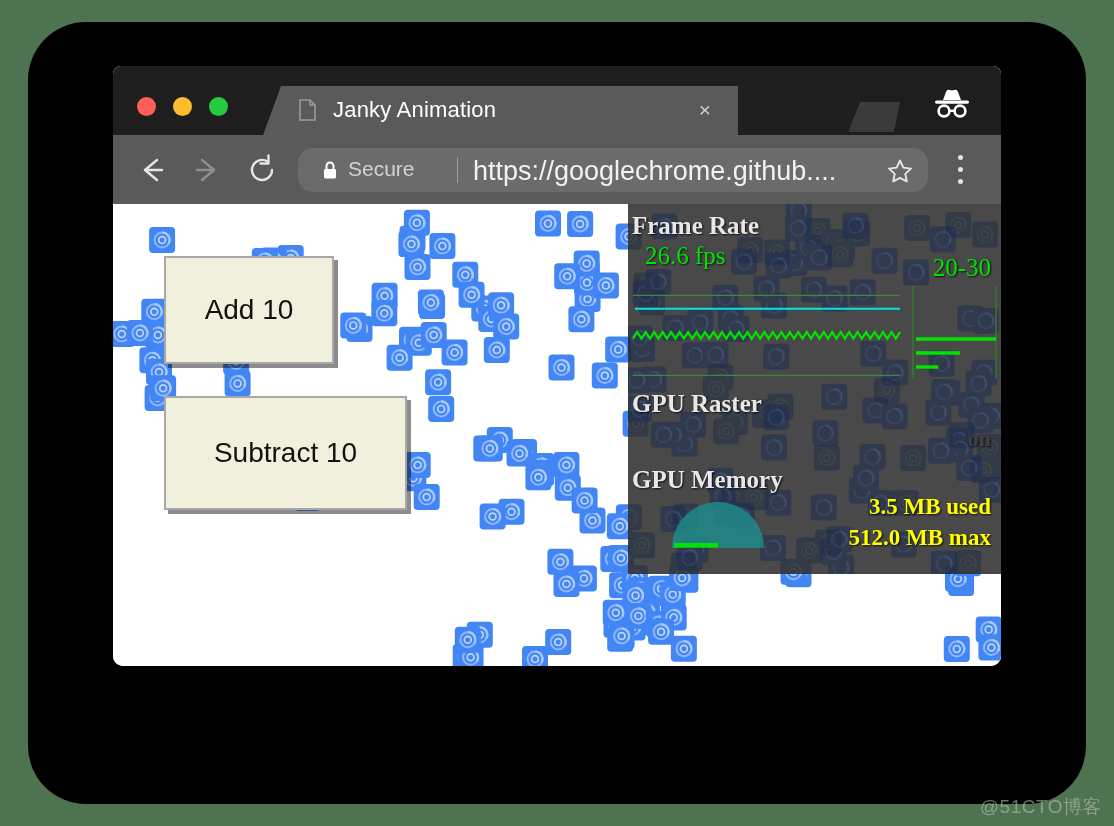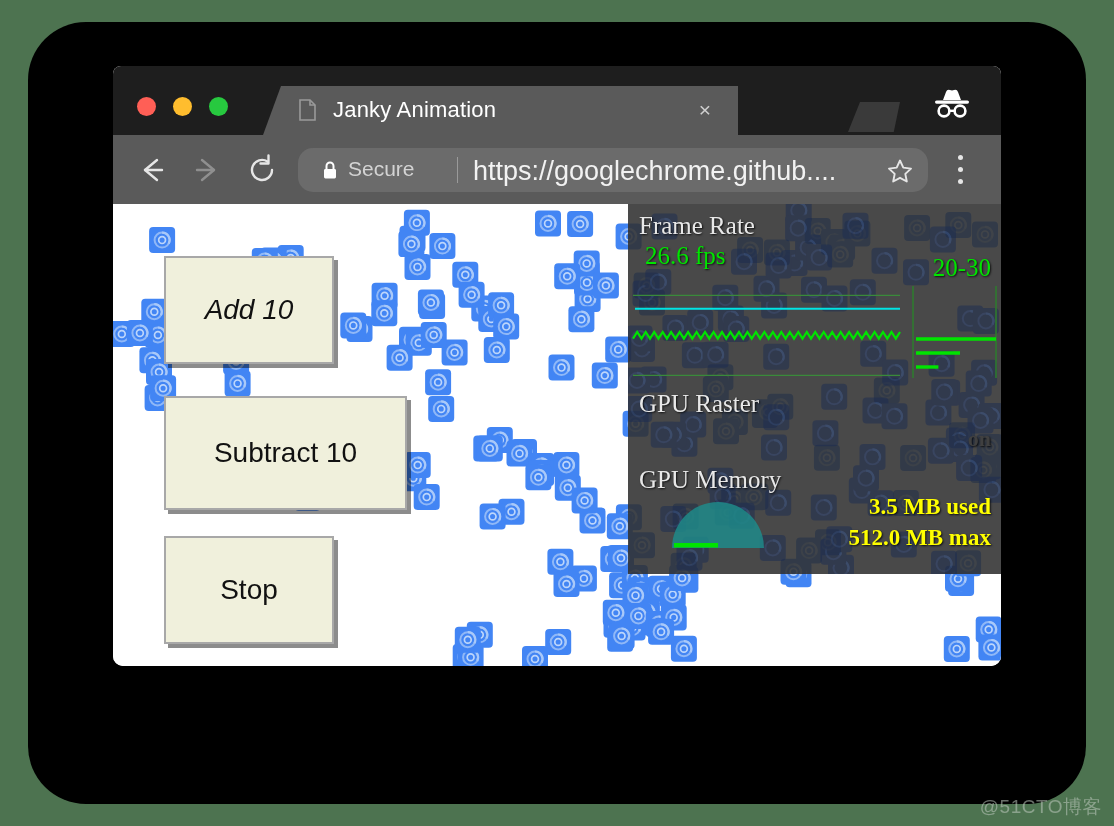--- a/index.html
+++ b/index.html
@@ -213,21 +213,21 @@
     color: #111111;
     display: flex;
     align-items: center;
     justify-content: center;
     font-size: 28px;
     font-family: "Liberation Sans", sans-serif;
     box-sizing: border-box;
   }
   #btn-add10 {
     left: 51px; top: 52px;
-    width: 170px; height: 108px; font-style: italic;
+    width: 170px; height: 108px;
   }
   #btn-subtract10 {
     left: 51px; top: 192px;
     width: 243px; height: 114px;
   }
   #btn-stop {
     left: 51px; top: 332px;
     width: 170px; height: 108px;
   }
 
@@ -238,23 +238,23 @@
     top: 0;
     width: 373px;
     height: 370px;
     background: rgba(48,48,48,0.88);
     color: #ffffff;
     font-family: "Liberation Serif", serif;
     overflow: hidden;
   }
   .panel-heading {
     position: absolute;
-    left: 11px;
+    left: 4px;
     font-size: 25px;
-    font-weight: normal;
+    font-weight: bold;
     color: #e8e8e8;
     font-family: "Liberation Serif", serif;
     text-shadow: 1px 1px 2px rgba(0,0,0,0.8);
   }
   #frame-rate-heading { top: 8px; }
   #gpu-raster-heading { top: 186px; }
   #gpu-memory-heading { top: 262px; }
 
   #fps-value {
     position: absolute;
@@ -576,21 +576,20 @@
           <use xlink:href="#chromeSprite" x="74.0" y="120.6"></use>
           <use xlink:href="#chromeSprite" x="492.2" y="132.4"></use>
           <use xlink:href="#chromeSprite" x="57.1" y="52.8"></use>
           <use xlink:href="#chromeSprite" x="206.2" y="192.3"></use>
           <use xlink:href="#chromeSprite" x="291.5" y="49.9"></use>
         </g>
     </svg>
 
     <div class="app-button" id="btn-add10">Add 10</div>
     <div class="app-button" id="btn-subtract10">Subtract 10</div>
-    <div class="app-button" id="btn-stop">Stop</div>
 
     <div id="fps-overlay">
 
       <svg id="sprite-layer-overlay" width="373" height="370" style="position:absolute;left:0;top:0;opacity:0.5;">
         <g id="sprites-overlay">
             <g transform="translate(1.0,132.0)">
               <rect width="26" height="26" rx="4" fill="#1b2c52"></rect>
               <circle cx="13" cy="13" r="7.5" fill="none" stroke="#2a4277" stroke-width="2"></circle>
               <path d="M13 5.5 A7.5 7.5 0 0 1 19.6 16.6" fill="none" stroke="#31508c" stroke-width="2.2"></path>
             </g>

